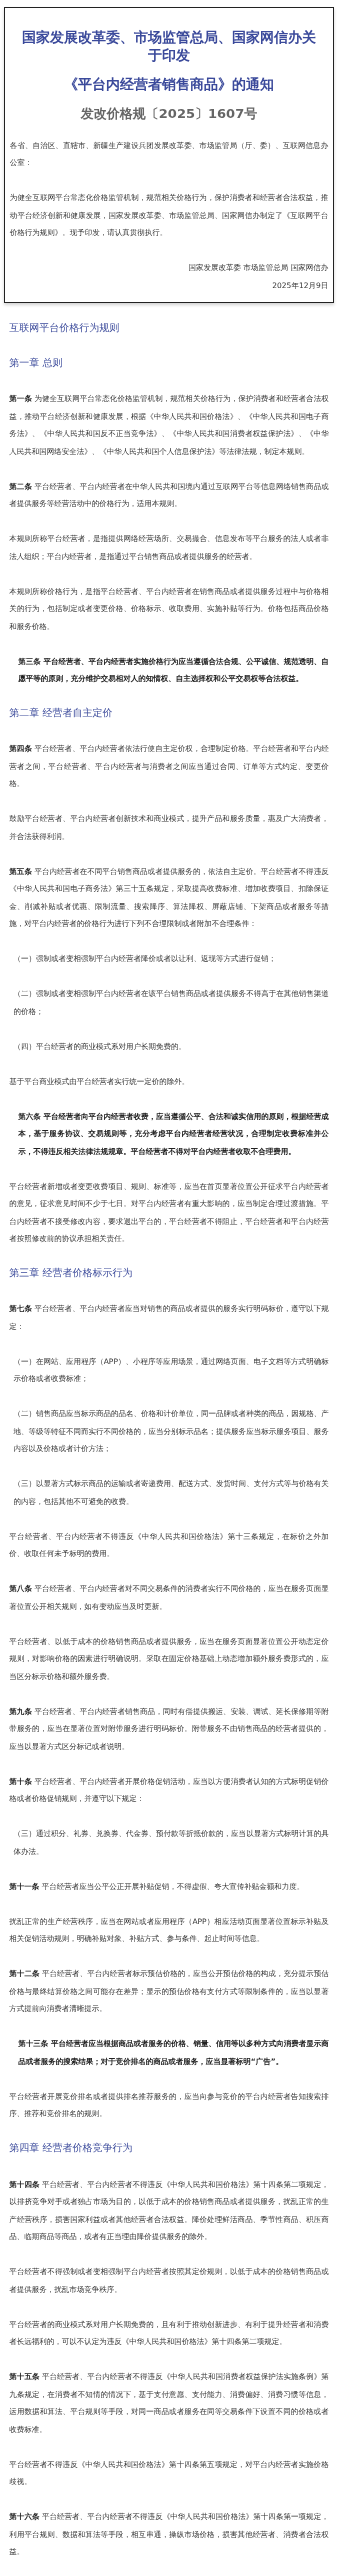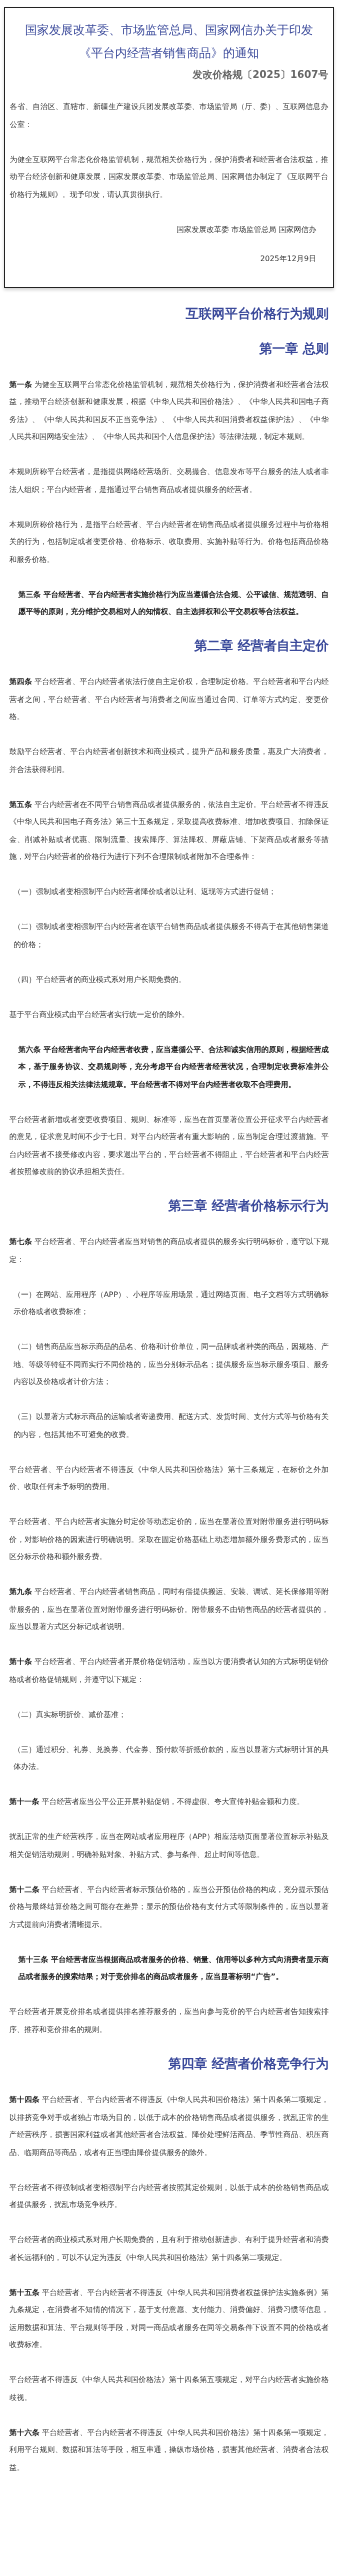--- a/index.html
+++ b/index.html
@@ -13,44 +13,44 @@
   .notice-box {
     margin: 7.2px -5.7px 0 -5.7px;
     border: 0.5px solid #222;
     box-shadow: 0 2.1px 3.1px rgba(0,0,0,0.18);
     padding: 9.3px 5.2px 7.2px 5.2px;
     background: #fff;
   }
   .notice-title {
     text-align: center;
     color: #3b4a9b;
-    font-weight: normal;
-    font-size: 12px;
+    font-weight: bold;
+    font-size: 14px;
     line-height: 17.5px;
-    margin: 5px;
+    margin: 12px;
   }
   .notice-docno {
-    text-align: right;
+    text-align: center;
     color: #666;
     font-weight: bold;
-    font-size: 10px;
+    font-size: 13px;
     line-height: 16.5px;
     margin: 0 0 14.4px 0;
   }
   .p {
     margin: 0 0 17.5px 0;
     line-height: 17.5px;
     text-align: justify;
   }
-  .sign { text-align: right; line-height: 17.5px; margin: 12px; }
+  .sign { text-align: right; line-height: 17.5px; margin: 0; }
   .rules-title, .chapter {
-    text-align: right;
+    text-align: left;
     color: #3b4a9b;
-    font-weight: bold;
-    font-size: 13px;
+    font-weight: normal;
+    font-size: 10px;
     line-height: 15.5px;
     margin: 14.4px 0 19.6px 0;
   }
   .rules-title { margin-top: 17.5px; }
   .article-label { font-weight: bold; color: #222; }
   .bold-all { font-weight: bold; color: #222; margin-left: 9px; }
   .item { padding-left: 4.1px; }
 </style>
 </head>
 <body>
@@ -64,43 +64,44 @@
     <p class="p">为健全互联网平台常态化价格监管机制，规范相关价格行为，保护消费者和经营者合法权益，推动平台经济创新和健康发展，国家发展改革委、市场监管总局、国家网信办制定了《互联网平台价格行为规则》。现予印发，请认真贯彻执行。</p>
     <p class="sign">国家发展改革委 市场监管总局 国家网信办</p>
     <p class="sign">2025年12月9日</p>
   </div>
 
   <div class="rules-title">互联网平台价格行为规则</div>
 
   <div id="rules-body">
       <div class="chapter">第一章 总则</div>
       <p class="p"><span class="article-label">第一条</span><span> 为健全互联网平台常态化价格监管机制，规范相关价格行为，保护消费者和经营者合法权益，推动平台经济创新和健康发展，根据《中华人民共和国价格法》、《中华人民共和国电子商务法》、《中华人民共和国反不正当竞争法》、《中华人民共和国消费者权益保护法》、《中华人民共和国网络安全法》、《中华人民共和国个人信息保护法》等法律法规，制定本规则。</span></p>
+      <p class="p"><span class="article-label">第二条</span><span> 平台经营者、平台内经营者在中华人民共和国境内通过互联网平台等信息网络销售商品或者提供服务等经营活动中的价格行为，适用本规则。</span></p>
       <p class="p">本规则所称平台经营者，是指提供网络经营场所、交易撮合、信息发布等平台服务的法人或者非法人组织；平台内经营者，是指通过平台销售商品或者提供服务的经营者。</p>
       <p class="p">本规则所称价格行为，是指平台经营者、平台内经营者在销售商品或者提供服务过程中与价格相关的行为，包括制定或者变更价格、价格标示、收取费用、实施补贴等行为。价格包括商品价格和服务价格。</p>
       <p class="p bold-all"><span class="article-label">第三条</span><span> 平台经营者、平台内经营者实施价格行为应当遵循合法合规、公平诚信、规范透明、自愿平等的原则，充分维护交易相对人的知情权、自主选择权和公平交易权等合法权益。</span></p>
       <div class="chapter">第二章 经营者自主定价</div>
       <p class="p"><span class="article-label">第四条</span><span> 平台经营者、平台内经营者依法行使自主定价权，合理制定价格。平台经营者和平台内经营者之间，平台经营者、平台内经营者与消费者之间应当通过合同、订单等方式约定、变更价格。</span></p>
       <p class="p">鼓励平台经营者、平台内经营者创新技术和商业模式，提升产品和服务质量，惠及广大消费者，并合法获得利润。</p>
       <p class="p"><span class="article-label">第五条</span><span> 平台内经营者在不同平台销售商品或者提供服务的，依法自主定价。平台经营者不得违反《中华人民共和国电子商务法》第三十五条规定，采取提高收费标准、增加收费项目、扣除保证金、削减补贴或者优惠、限制流量、搜索降序、算法降权、屏蔽店铺、下架商品或者服务等措施，对平台内经营者的价格行为进行下列不合理限制或者附加不合理条件：</span></p>
       <p class="p item">（一）强制或者变相强制平台内经营者降价或者以让利、返现等方式进行促销；</p>
       <p class="p item">（二）强制或者变相强制平台内经营者在该平台销售商品或者提供服务不得高于在其他销售渠道的价格；</p>
       <p class="p item">（四）平台经营者的商业模式系对用户长期免费的。</p>
       <p class="p">基于平台商业模式由平台经营者实行统一定价的除外。</p>
       <p class="p bold-all"><span class="article-label">第六条</span><span> 平台经营者向平台内经营者收费，应当遵循公平、合法和诚实信用的原则，根据经营成本，基于服务协议、交易规则等，充分考虑平台内经营者经营状况，合理制定收费标准并公示，不得违反相关法律法规规章。平台经营者不得对平台内经营者收取不合理费用。</span></p>
       <p class="p">平台经营者新增或者变更收费项目、规则、标准等，应当在首页显著位置公开征求平台内经营者的意见，征求意见时间不少于七日。对平台内经营者有重大影响的，应当制定合理过渡措施。平台内经营者不接受修改内容，要求退出平台的，平台经营者不得阻止，平台经营者和平台内经营者按照修改前的协议承担相关责任。</p>
       <div class="chapter">第三章 经营者价格标示行为</div>
       <p class="p"><span class="article-label">第七条</span><span> 平台经营者、平台内经营者应当对销售的商品或者提供的服务实行明码标价，遵守以下规定：</span></p>
       <p class="p item">（一）在网站、应用程序（APP）、小程序等应用场景，通过网络页面、电子文档等方式明确标示价格或者收费标准；</p>
       <p class="p item">（二）销售商品应当标示商品的品名、价格和计价单位，同一品牌或者种类的商品，因规格、产地、等级等特征不同而实行不同价格的，应当分别标示品名；提供服务应当标示服务项目、服务内容以及价格或者计价方法；</p>
       <p class="p item">（三）以显著方式标示商品的运输或者寄递费用、配送方式、发货时间、支付方式等与价格有关的内容，包括其他不可避免的收费。</p>
       <p class="p">平台经营者、平台内经营者不得违反《中华人民共和国价格法》第十三条规定，在标价之外加价、收取任何未予标明的费用。</p>
-      <p class="p">平台经营者、平台内经营者实施分时定价等动态定价的，应当在显著位置对附带服务进行明码标价，对影响价格的因素进行明确说明。采取在固定价格基础上动态增加额外服务费形式的，应当区分标示价格和额外服务费。</p>
+      <p class="p"><span class="article-label">第八条</span><span> 平台经营者、平台内经营者对不同交易条件的消费者实行不同价格的，应当在服务页面显著位置公开相关规则，如有变动应当及时更新。</span></p>
+      <p class="p">平台经营者、以低于成本的价格销售商品或者提供服务，应当在服务页面显著位置公开动态定价规则，对影响价格的因素进行明确说明。采取在固定价格基础上动态增加额外服务费形式的，应当区分标示价格和额外服务费。</p>
       <p class="p"><span class="article-label">第九条</span><span> 平台经营者、平台内经营者销售商品，同时有偿提供搬运、安装、调试、延长保修期等附带服务的，应当在显著位置对附带服务进行明码标价。附带服务不由销售商品的经营者提供的，应当以显著方式区分标记或者说明。</span></p>
       <p class="p"><span class="article-label">第十条</span><span> 平台经营者、平台内经营者开展价格促销活动，应当以方便消费者认知的方式标明促销价格或者价格促销规则，并遵守以下规定：</span></p>
-      <p class="p item">（二）真实标明折价、减价基准；</p>
       <p class="p item">（三）通过积分、礼券、兑换券、代金券、预付款等折抵价款的，应当以显著方式标明计算的具体办法。</p>
       <p class="p"><span class="article-label">第十一条</span><span> 平台经营者应当公平公正开展补贴促销，不得虚假、夸大宣传补贴金额和力度。</span></p>
       <p class="p">扰乱正常的生产经营秩序，应当在网站或者应用程序（APP）相应活动页面显著位置标示补贴及相关促销活动规则，明确补贴对象、补贴方式、参与条件、起止时间等信息。</p>
       <p class="p"><span class="article-label">第十二条</span><span> 平台经营者、平台内经营者标示预估价格的，应当公开预估价格的构成，充分提示预估价格与最终结算价格之间可能存在差异；显示的预估价格有支付方式等限制条件的，应当以显著方式提前向消费者清晰提示。</span></p>
       <p class="p bold-all"><span class="article-label">第十三条</span><span> 平台经营者应当根据商品或者服务的价格、销量、信用等以多种方式向消费者显示商品或者服务的搜索结果；对于竞价排名的商品或者服务，应当显著标明“广告”。</span></p>
       <p class="p">平台经营者开展竞价排名或者提供排名推荐服务的，应当向参与竞价的平台内经营者告知搜索排序、推荐和竞价排名的规则。</p>
       <div class="chapter">第四章 经营者价格竞争行为</div>
       <p class="p"><span class="article-label">第十四条</span><span> 平台经营者、平台内经营者不得违反《中华人民共和国价格法》第十四条第二项规定，以排挤竞争对手或者独占市场为目的，以低于成本的价格销售商品或者提供服务，扰乱正常的生产经营秩序，损害国家利益或者其他经营者合法权益。降价处理鲜活商品、季节性商品、积压商品、临期商品等商品，或者有正当理由降价提供服务的除外。</span></p>
       <p class="p">平台经营者不得强制或者变相强制平台内经营者按照其定价规则，以低于成本的价格销售商品或者提供服务，扰乱市场竞争秩序。</p>
       <p class="p">平台经营者的商业模式系对用户长期免费的，且有利于推动创新进步、有利于提升经营者和消费者长远福利的，可以不认定为违反《中华人民共和国价格法》第十四条第二项规定。</p>

